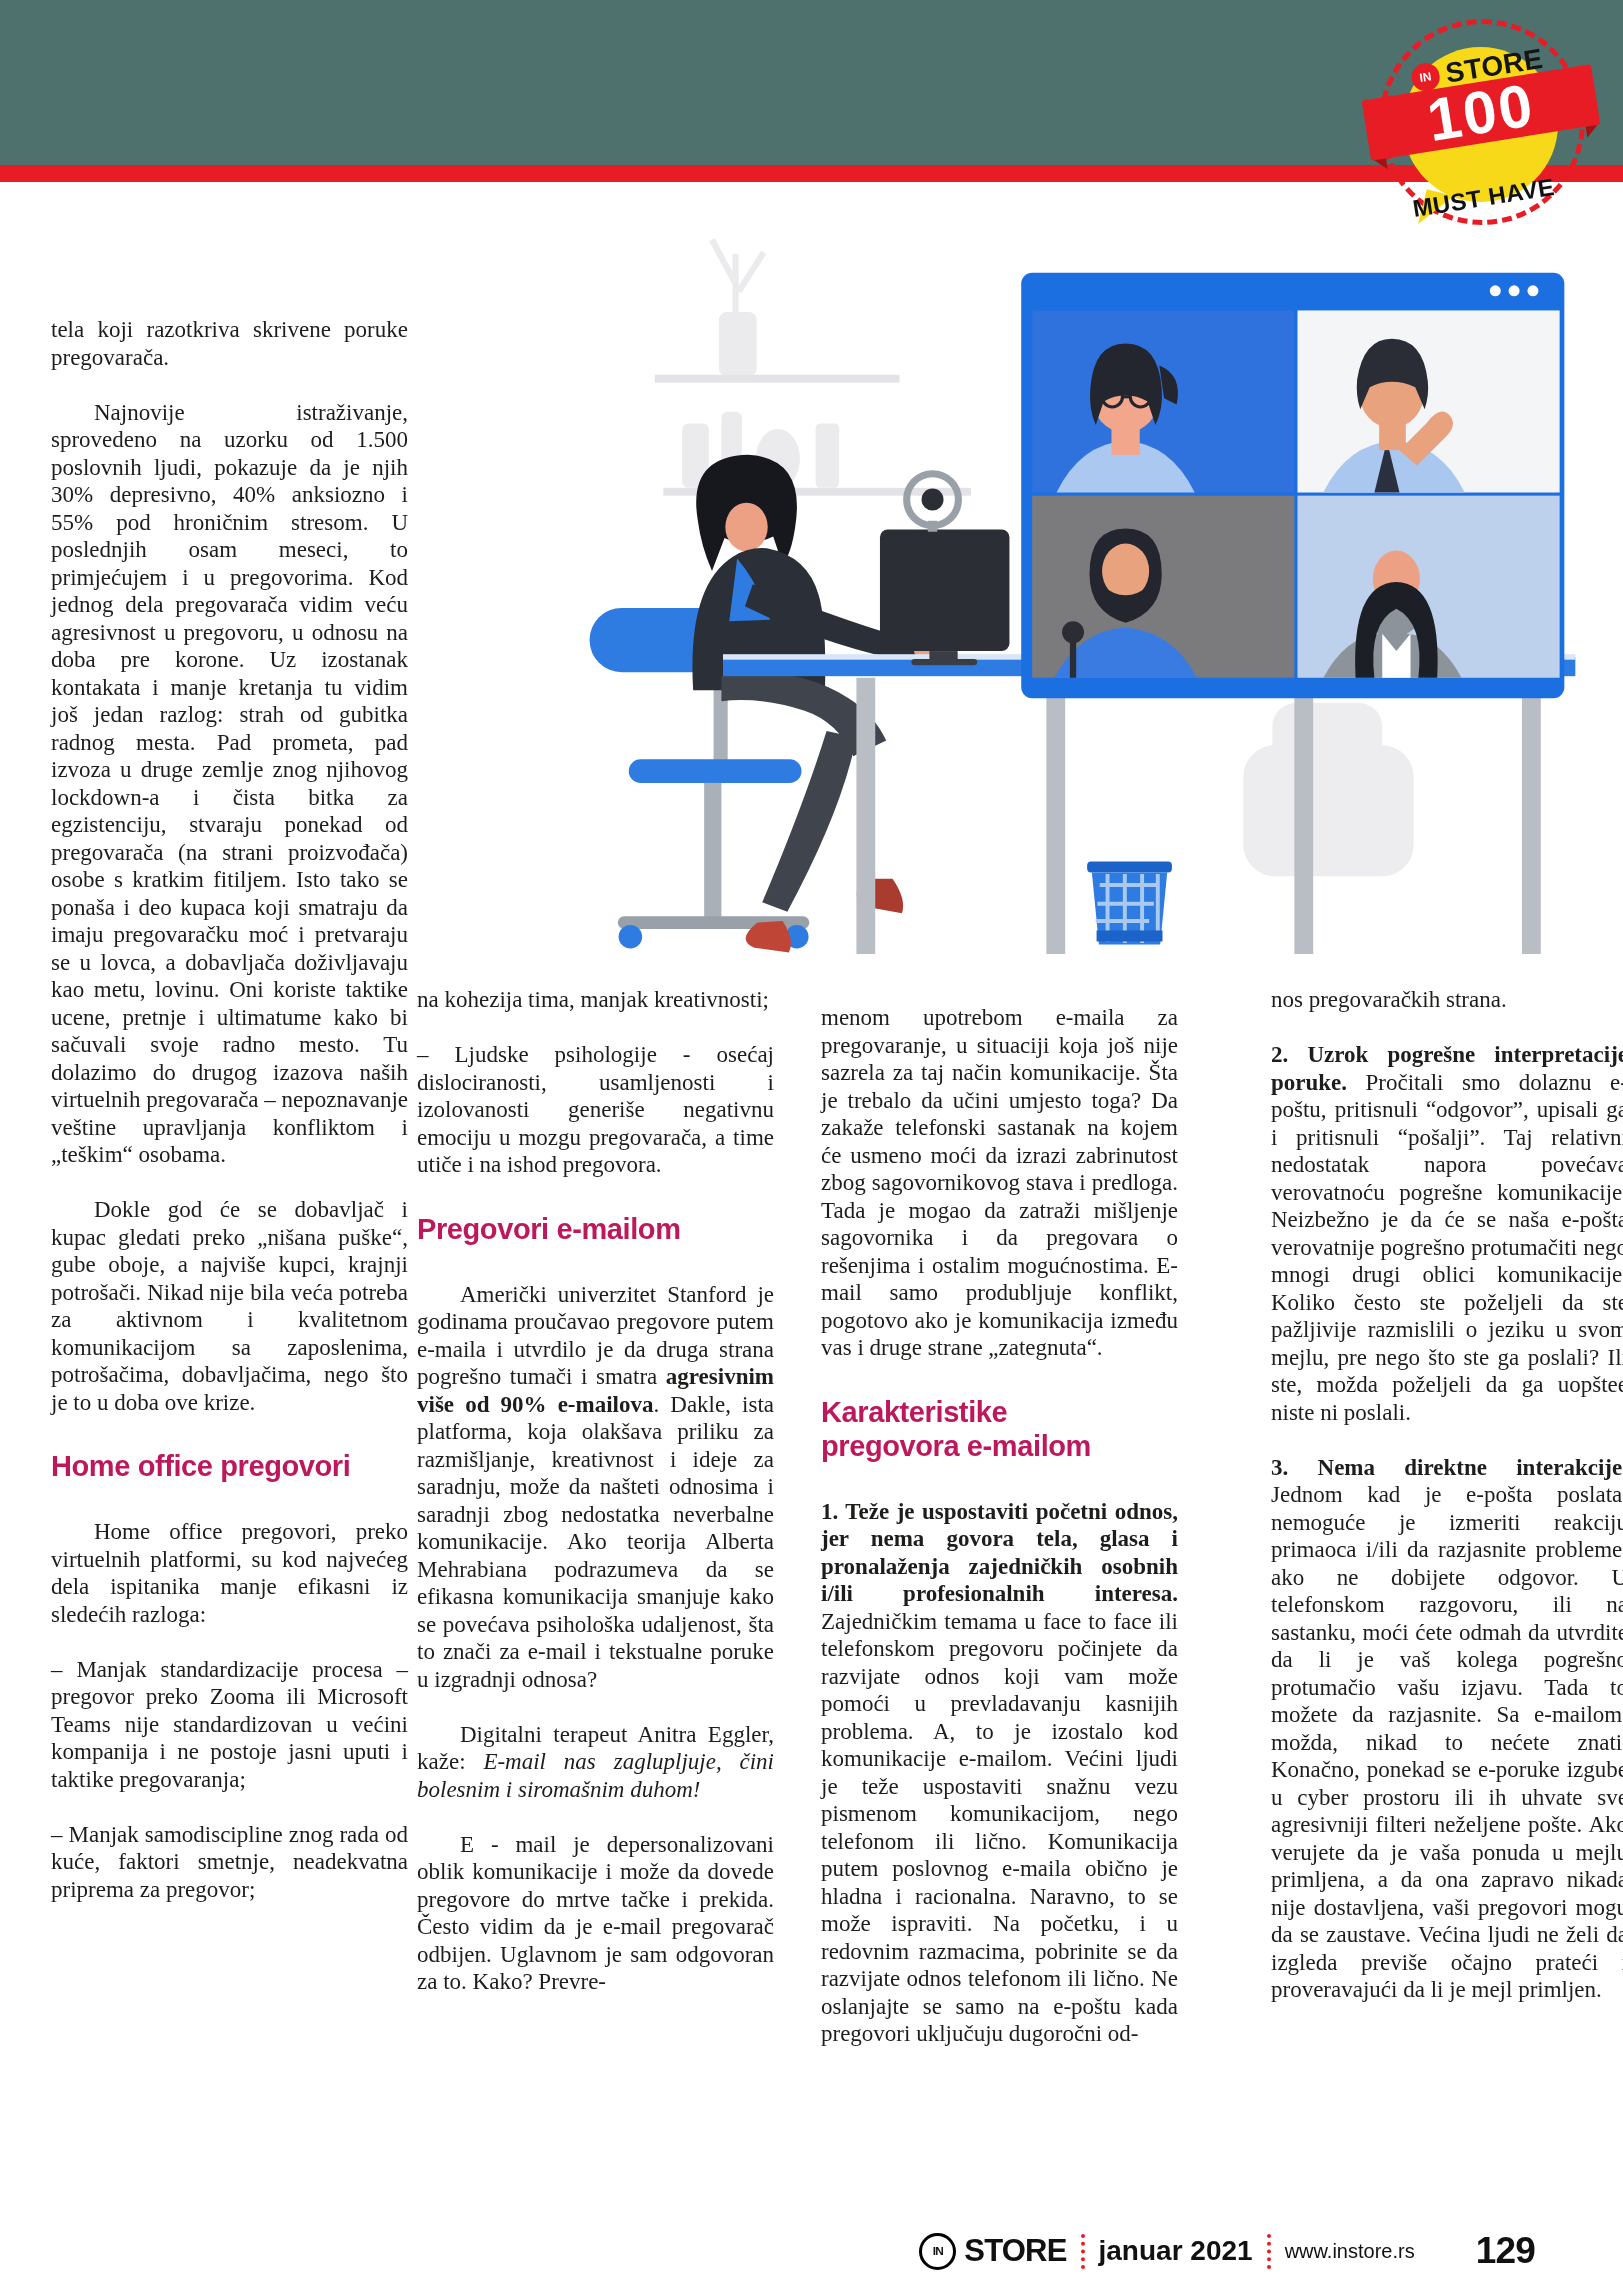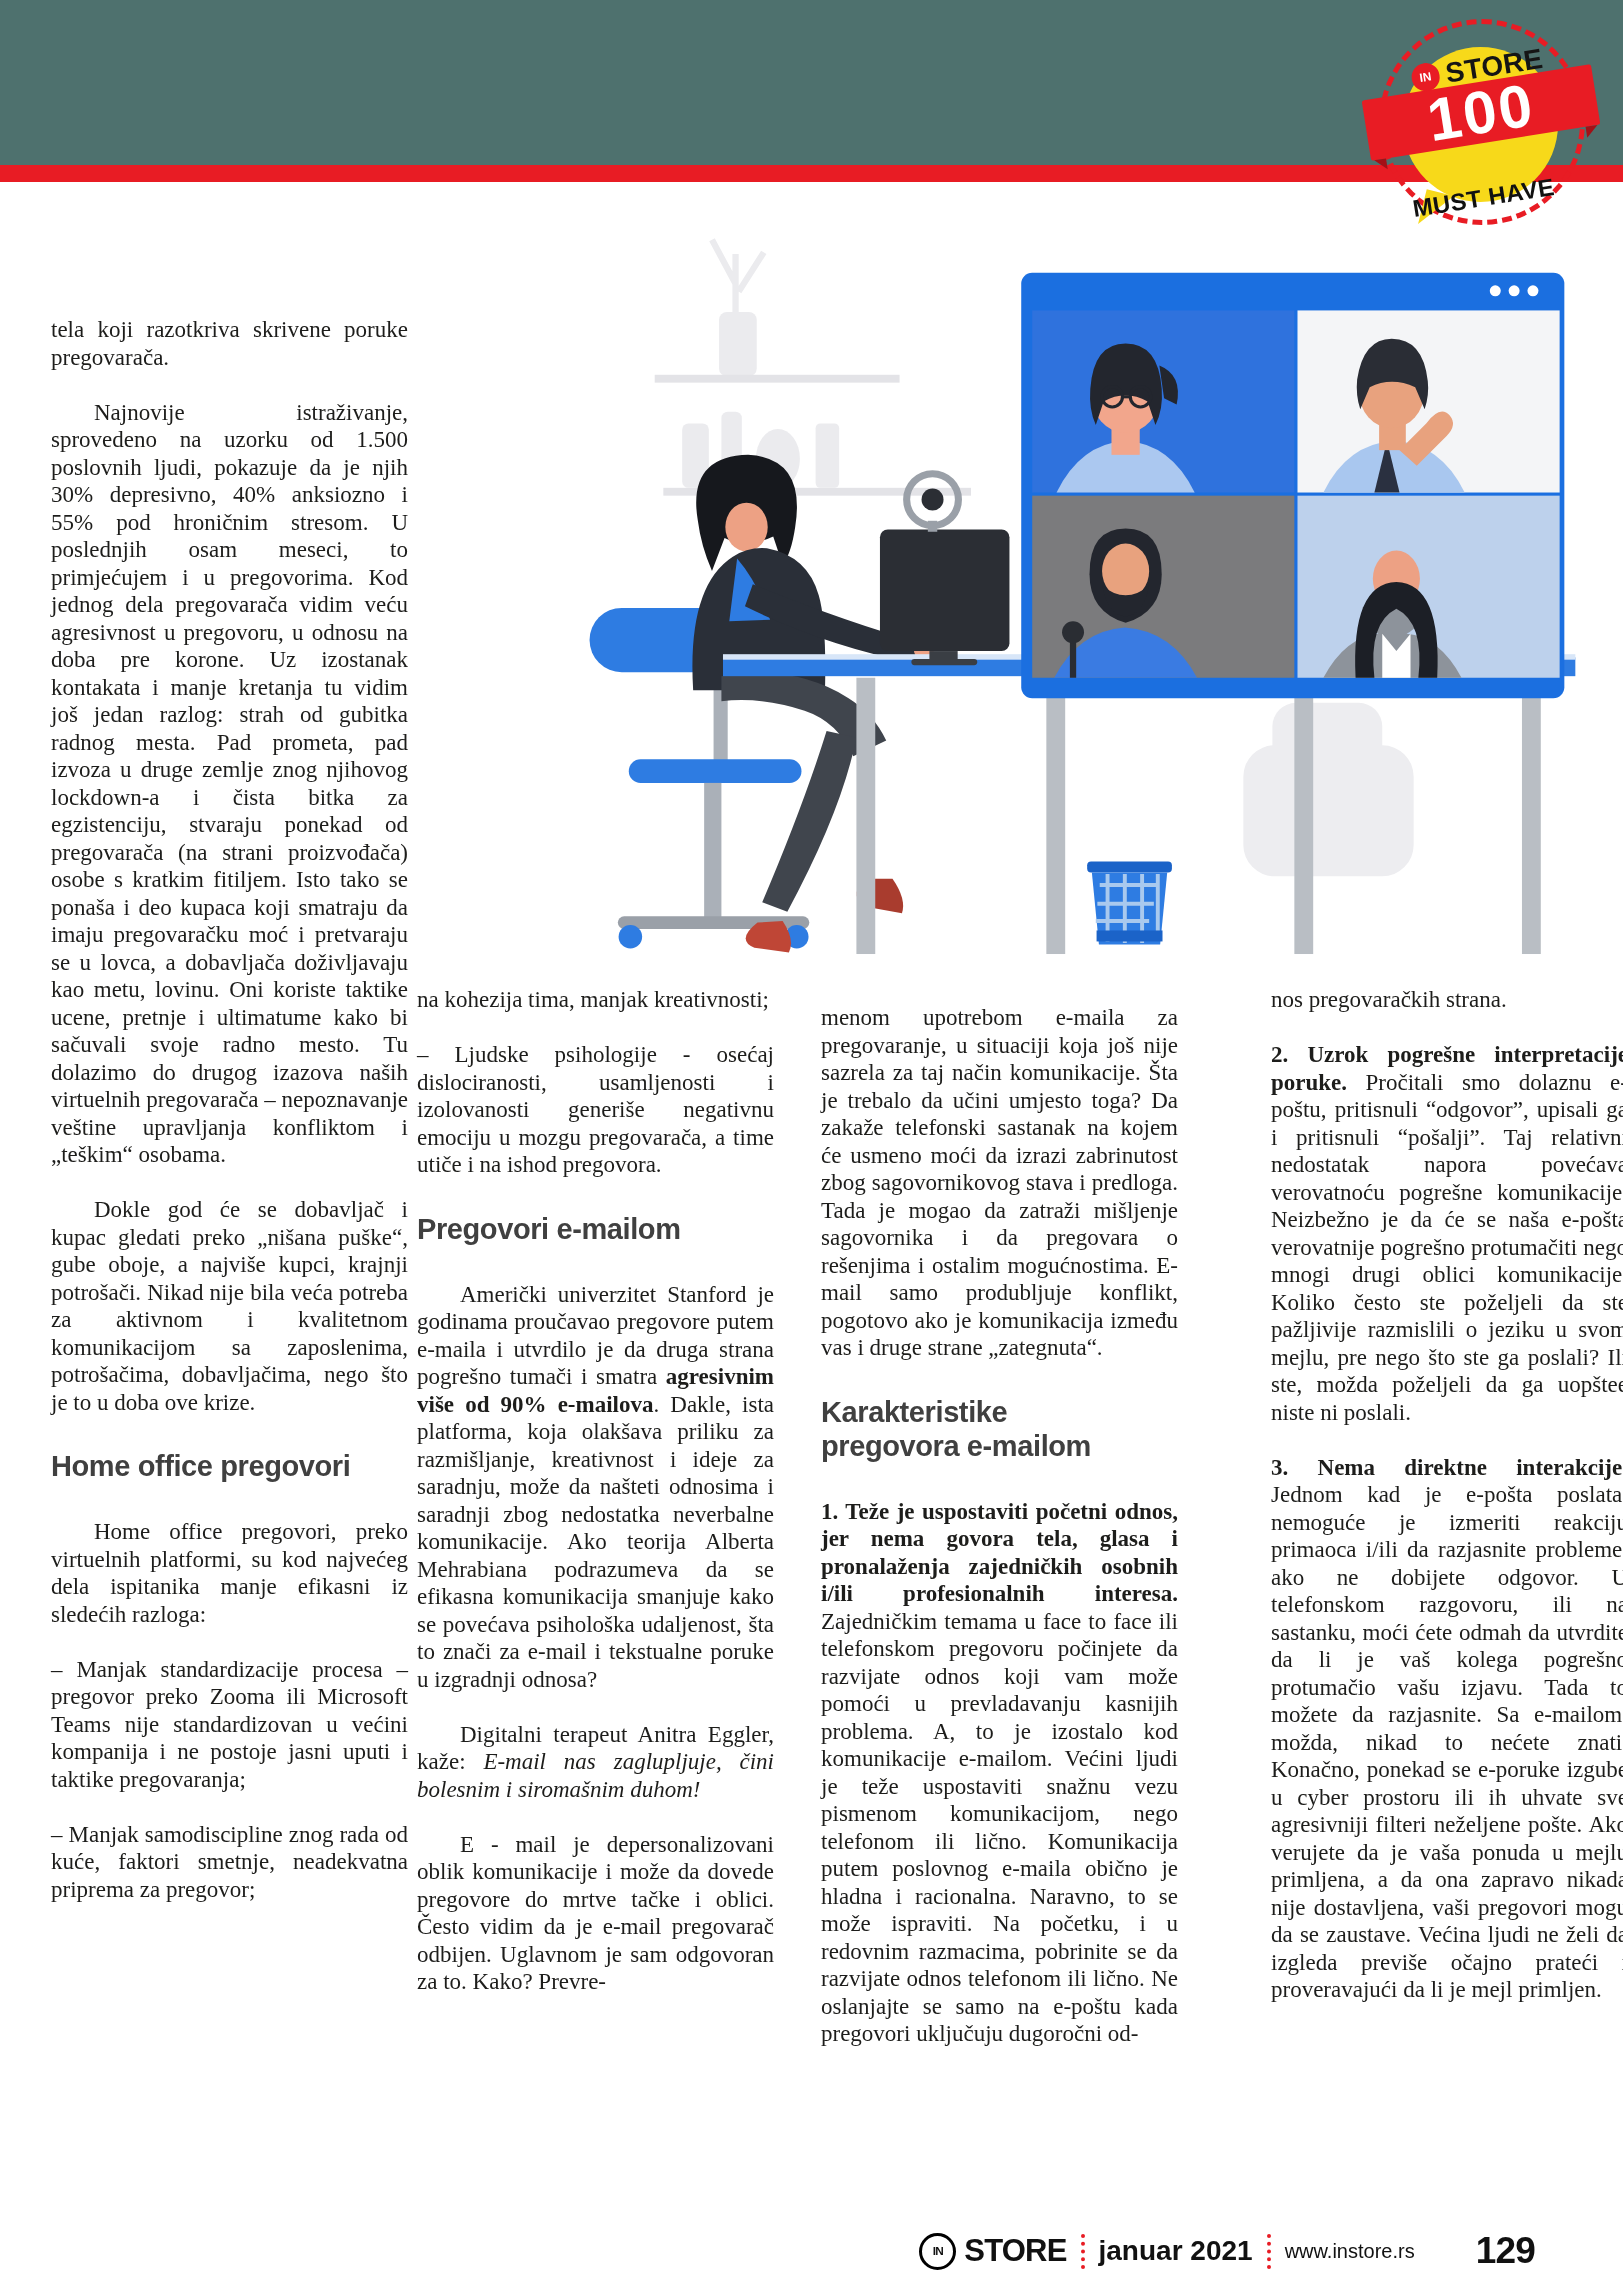--- a/index.html
+++ b/index.html
@@ -38,21 +38,21 @@
               letter-spacing:0.4px;}
 
   
   .illo{position:absolute;left:487px;top:188px;width:1092px;height:777px;}
 
   
   .col{position:absolute;width:357px;color:#1d1d1b;font-size:23px;line-height:27.5px;
        text-align:justify;}
   .col p{margin:0 0 27.5px 0;}
   .col .ind{text-indent:43px;}
-  .col h2{font-family:"Liberation Sans",sans-serif;font-weight:800;color:#404040;
+  .col h2{font-family:"Liberation Sans",sans-serif;font-weight:800;color:#be185d;
           font-size:29px;line-height:34px;letter-spacing:-0.4px;margin:33px 0 35px 0;
           text-align:left;}
   .b{font-weight:bold;}
   .i{font-style:italic;}
   .col1{left:51px;top:316px;height:1775px;}
   .col2{left:417px;top:986px;height:1304px;}
   .col3{left:821px;top:1004px;height:1304px;}
   .col4{left:1271px;top:986px;height:1304px;}
 
   
@@ -216,21 +216,21 @@
     <p><span>–  Manjak standardizacije procesa – pregovor preko Zooma ili Microsoft Teams nije standardizovan u većini kompanija i ne postoje jasni uputi i taktike pregovaranja;</span></p>
     <p><span>–  Manjak samodiscipline znog rada od kuće, faktori smetnje, neadekvatna priprema za pregovor;</span></p>
   </div>
 
   <div class="col col2">
     <p><span>na kohezija tima, manjak kreativnosti;</span></p>
     <p><span>–  Ljudske psihologije - osećaj dislociranosti, usamljenosti i izolovanosti generiše negativnu emociju u mozgu pregovarača, a time utiče i na ishod pregovora.</span></p>
     <h2>Pregovori e-mailom</h2>
     <p class="ind"><span>Američki univerzitet Stanford je godinama proučavao pregovore putem e-maila i utvrdilo je da druga strana pogrešno tumači i smatra </span><span class="b">agresivnim više od 90% e-mailova</span><span>. Dakle, ista platforma, koja olakšava priliku za razmišljanje, kreativnost i ideje za saradnju, može da našteti odnosima i saradnji zbog nedostatka neverbalne komunikacije. Ako teorija Alberta Mehrabiana podrazumeva da se efikasna komunikacija smanjuje kako se povećava psihološka udaljenost, šta to znači za e-mail i tekstualne poruke u izgradnji odnosa?</span></p>
     <p class="ind"><span>Digitalni terapeut Anitra Eggler, kaže: </span><span class="i">E-mail nas zaglupljuje, čini bolesnim i siromašnim duhom!</span></p>
-    <p class="ind"><span>E - mail je depersonalizovani oblik komunikacije i može da dovede pregovore do mrtve tačke i oblici. Često vidim da je e-mail pregovarač odbijen. Uglavnom je sam odgovoran za to. Kako? Prevre-</span></p>
+    <p class="ind"><span>E - mail je depersonalizovani oblik komunikacije i može da dovede pregovore do mrtve tačke i prekida. Često vidim da je e-mail pregovarač odbijen. Uglavnom je sam odgovoran za to. Kako? Prevre-</span></p>
   </div>
 
   <div class="col col3">
     <p><span>menom upotrebom e-maila za pregovaranje, u situaciji koja još nije sazrela za taj način komunikacije. Šta je trebalo da učini umjesto toga? Da zakaže telefonski sastanak na kojem će usmeno moći da izrazi zabrinutost zbog sagovornikovog stava i predloga. Tada je mogao da zatraži mišljenje sagovornika i da pregovara o rešenjima i ostalim mogućnostima. E-mail samo produbljuje konflikt, pogotovo ako je komunikacija između vas i druge strane „zategnuta“.</span></p>
     <h2>
         <span style="display:block">Karakteristike</span>
         <span style="display:block">pregovora e-mailom</span>
       </h2>
     <p><span class="b">1. Teže je uspostaviti početni odnos, jer nema govora tela, glasa i pronalaženja zajedničkih osobnih i/ili profesionalnih interesa.</span><span> Zajedničkim temama u face to face ili telefonskom pregovoru počinjete da razvijate odnos koji vam može pomoći u prevladavanju kasnijih problema. A, to je izostalo kod komunikacije e-mailom. Većini ljudi je teže uspostaviti snažnu vezu pismenom komunikacijom, nego telefonom ili lično. Komunikacija putem poslovnog e-maila obično je hladna i racionalna. Naravno, to se može ispraviti. Na početku, i u redovnim razmacima, pobrinite se da razvijate odnos telefonom ili lično. Ne oslanjajte se samo na e-poštu kada pregovori uključuju dugoročni od-</span></p>
   </div>

